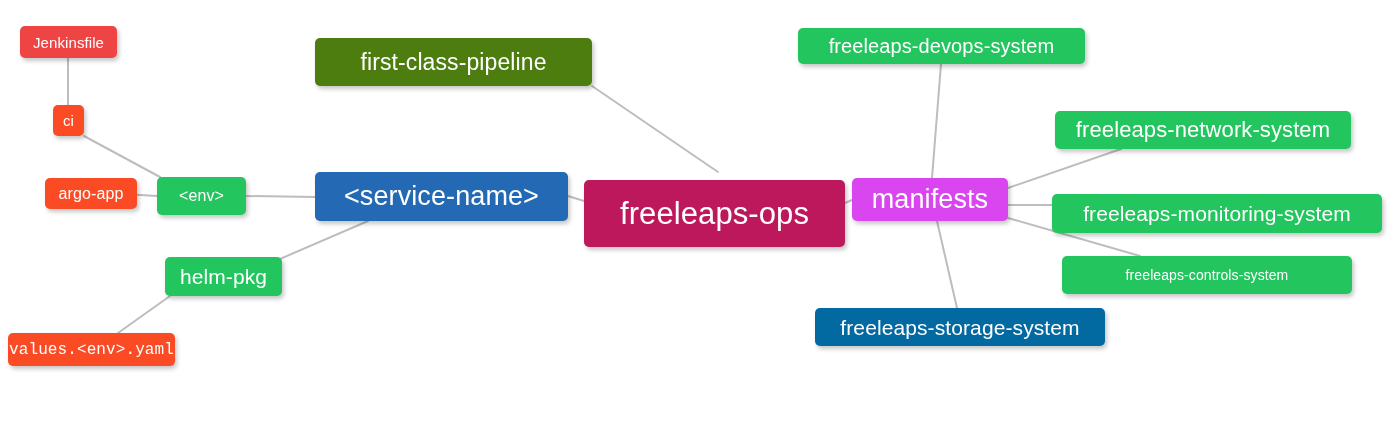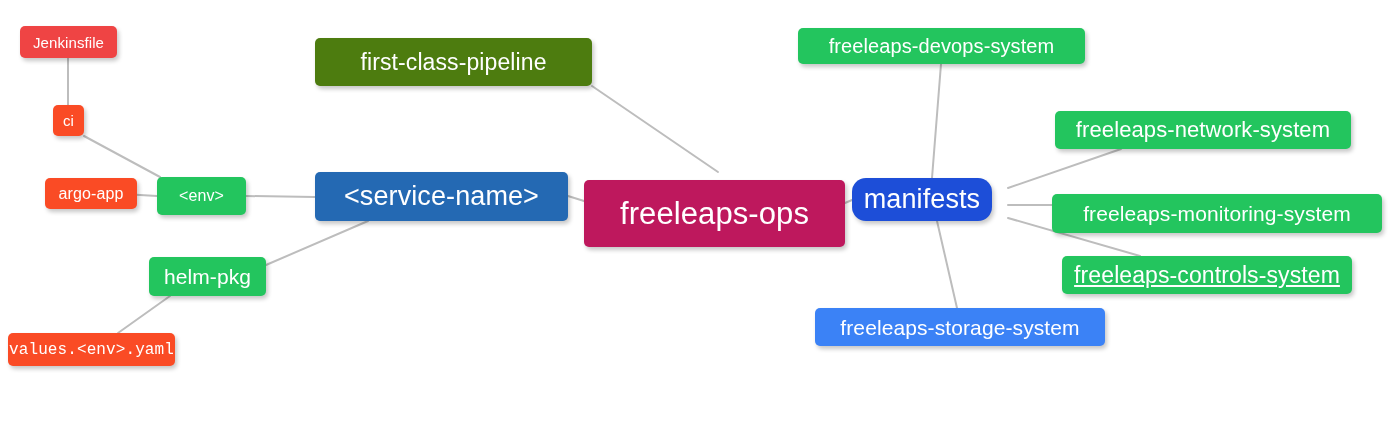--- a/index.html
+++ b/index.html
@@ -67,27 +67,27 @@
   <div id="node-layer">
       <div class="node" style="left: 584px; top: 172px; width: 261px; height: 67px; background: #be185d; font-size: 31px; margin-top: 8px;">
         <span class="node-label">freeleaps-ops</span>
       </div>
       <div class="node" style="left: 315px; top: 38px; width: 277px; height: 48px; background: #4d7c0f; font-size: 23px;">
         <span class="node-label">first-class-pipeline</span>
       </div>
       <div class="node" style="left: 315px; top: 172px; width: 253px; height: 49px; background: rgb(36, 105, 179); font-size: 27px; text-align: center;">
         <span class="node-label">&lt;service-name&gt;</span>
       </div>
-      <div class="node" style="left: 852px; top: 178px; width: 140px; height: 43px; background: #1d4ed8; font-size: 27px; border-radius: 14px;">
+      <div class="node" style="left: 852px; top: 178px; width: 156px; height: 43px; background: #d946ef; font-size: 27px;">
         <span class="node-label">manifests</span>
       </div>
       <div class="node" style="left: 157px; top: 177px; width: 89px; height: 38px; background: rgb(35, 197, 94); font-size: 16px;">
         <span class="node-label">&lt;env&gt;</span>
       </div>
-      <div class="node" style="left: 149px; top: 257px; width: 117px; height: 39px; background: rgb(35, 197, 94); font-size: 21px;">
+      <div class="node" style="left: 165px; top: 257px; width: 117px; height: 39px; background: rgb(35, 197, 94); font-size: 21px;">
         <span class="node-label">helm-pkg</span>
       </div>
       <div class="node" style="left: 20px; top: 26px; width: 97px; height: 32px; background: #ef4444; font-size: 15px;">
         <span class="node-label">Jenkinsfile</span>
       </div>
       <div class="node" style="left: 53px; top: 105px; width: 31px; height: 31px; background: rgb(250, 75, 37); font-size: 15px;">
         <span class="node-label">ci</span>
       </div>
       <div class="node" style="left: 31px; top: 178px; width: 92px; height: 31px; background: rgb(250, 75, 37); font-size: 16px; margin-left: 14px;">
         <span class="node-label">argo-app</span>
@@ -97,20 +97,20 @@
       </div>
       <div class="node" style="left: 798px; top: 28px; width: 287px; height: 36px; background: rgb(35, 197, 94); font-size: 20px;">
         <span class="node-label">freeleaps-devops-system</span>
       </div>
       <div class="node" style="left: 1055px; top: 111px; width: 296px; height: 38px; background: rgb(35, 197, 94); font-size: 22px; text-align: center;">
         <span class="node-label">freeleaps-network-system</span>
       </div>
       <div class="node" style="left: 1052px; top: 186px; width: 330px; height: 39px; background: rgb(35, 197, 94); font-size: 21px; margin-top: 8px;">
         <span class="node-label">freeleaps-monitoring-system</span>
       </div>
-      <div class="node" style="left: 1062px; top: 256px; width: 290px; height: 38px; background: rgb(35, 197, 94); font-size: 23px; text-decoration: underline;">
+      <div class="node" style="left: 1062px; top: 256px; width: 290px; height: 38px; background: rgb(35, 197, 94); font-size: 14px;">
         <span class="node-label">freeleaps-controls-system</span>
       </div>
-      <div class="node" style="left: 815px; top: 308px; width: 290px; height: 38px; background: #3b82f6; font-size: 21px;">
+      <div class="node" style="left: 815px; top: 308px; width: 290px; height: 38px; background: #0369a1; font-size: 21px;">
         <span class="node-label">freeleaps-storage-system</span>
       </div>
     </div>
 </div>
 
 </body></html>

